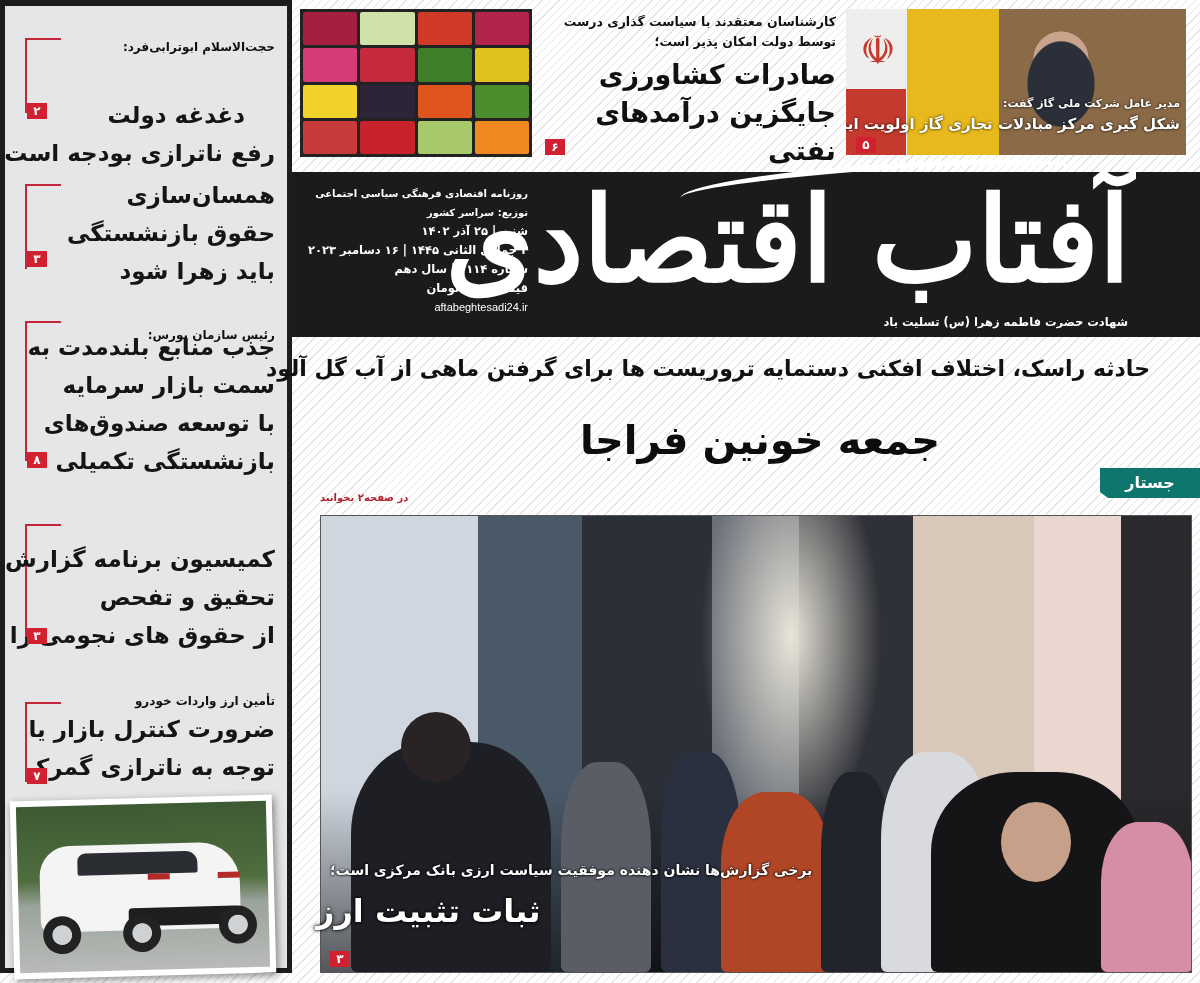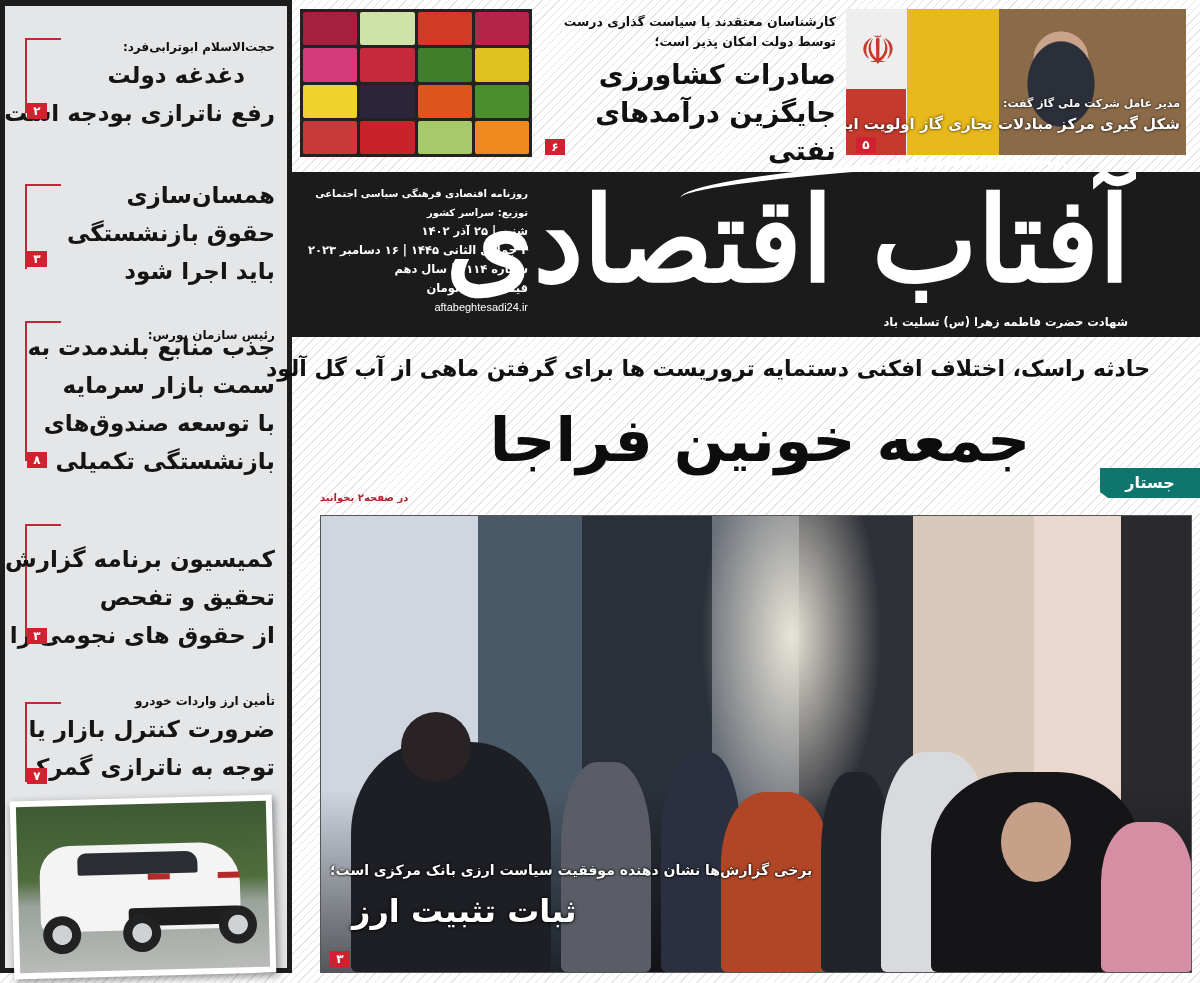--- a/index.html
+++ b/index.html
@@ -99,21 +99,21 @@
     border-top: 6px solid #fff; border-radius: 60% 60% 0 0; transform: rotate(-4deg);
   }
   .condolence { position: absolute; right: 72px; top: 143px; color: #fff; font-size: 11.5px; font-weight: bold; white-space: nowrap; }
 
   
   .main-kicker {
     position: absolute; right: 50px; top: 356px; width: 820px; text-align: center; font-size: 22px; font-weight: bold; color: #111; white-space: nowrap;
   }
   .main-headline {
     position: absolute; left: 480px; top: 400px; width: 560px; text-align: center;
-    font-family: "DejaVu Sans", sans-serif; font-size: 60px; font-weight: bold; color: #0d0d0d; letter-spacing: -2px; line-height: 80px;
+    font-family: "DejaVu Sans", sans-serif; font-size: 40px; font-weight: bold; color: #0d0d0d; letter-spacing: -2px; line-height: 80px;
   }
   .read-more { position: absolute; left: 320px; top: 492px; font-size: 10px; color: #b0242e; font-weight: bold; }
   .jostar-tag {
     position: absolute; left: 1100px; top: 468px; width: 100px; height: 30px; background: #0f766e;
     clip-path: polygon(0 0, 100% 0, 100% 100%, 8% 100%, 0 80%);
     color: #fff; font-size: 16px; font-weight: bold; text-align: center; line-height: 30px; letter-spacing: 4px;
   }
 
   
   .main-photo {
@@ -125,46 +125,46 @@
       linear-gradient(90deg, #cfd6e0 0 18%, #4a5968 18% 30%, #2a2f38 30% 45%, #6a6f78 45% 55%, #2f3138 55% 68%, #d8c9bb 68% 82%, #ead7d0 82% 92%, #2a2a2e 92% 100%);
   }
   .crowd { position: absolute; left: 0; right: 0; bottom: 0; height: 260px; }
   .person { position: absolute; bottom: 0; border-radius: 40% 40% 6px 6px; }
   .head { position: absolute; border-radius: 50%; background: #b8917a; }
   .photo-kicker {
     position: absolute; left: 330px; top: 862px; color: #fff; font-size: 14px; font-weight: bold;
     text-shadow: 0 0 3px #000, 0 0 2px #000; white-space: nowrap;
   }
   .photo-headline {
-    position: absolute; left: 352px; top: 892px; color: #fff; font-size: 32px; font-weight: bold;
+    position: absolute; left: 316px; top: 892px; color: #fff; font-size: 32px; font-weight: bold;
     text-shadow: 0 0 4px #000, 0 0 2px #000; white-space: nowrap;
   }
   .photo-badge { left: 330px; top: 951px; }
 </style>
 </head>
 <body>
 
 <aside class="sidebar">
 
   <div class="side-item" style="top:32px;height:90px;">
     <div class="bracket" style="height:75px;"></div>
     <div class="kicker" style="top:2px;">حجت‌الاسلام ابوترابی‌فرد:</div>
     <div class="headline" style="top:18px;">
-      <div style="padding-right:30px;">دغدغه دولت</div>
+      <div style="padding-right:30px;margin-top:40px;">دغدغه دولت</div>
       <div>رفع ناترازی بودجه است</div>
     </div>
     <div class="page-badge" style="left:22px;top:65px;">۲</div>
   </div>
 
   <div class="side-item" style="top:170px;height:110px;">
     <div class="bracket" style="top:8px;height:85px;"></div>
     <div class="headline" style="top:0;">
       <div>همسان‌سازی</div>
       <div>حقوق بازنشستگی</div>
-      <div>باید اجرا شود</div>
+      <div>باید زهرا شود</div>
     </div>
     <div class="page-badge" style="left:22px;top:75px;">۳</div>
   </div>
 
   <div class="side-item" style="top:306px;height:160px;">
     <div class="bracket" style="top:9px;height:140px;"></div>
     <div class="kicker" style="top:16px;">رئیس سازمان بورس:</div>
     <div class="headline" style="top:16px;">
       <div>جذب منابع بلندمدت به</div>
       <div>سمت بازار سرمایه</div>

